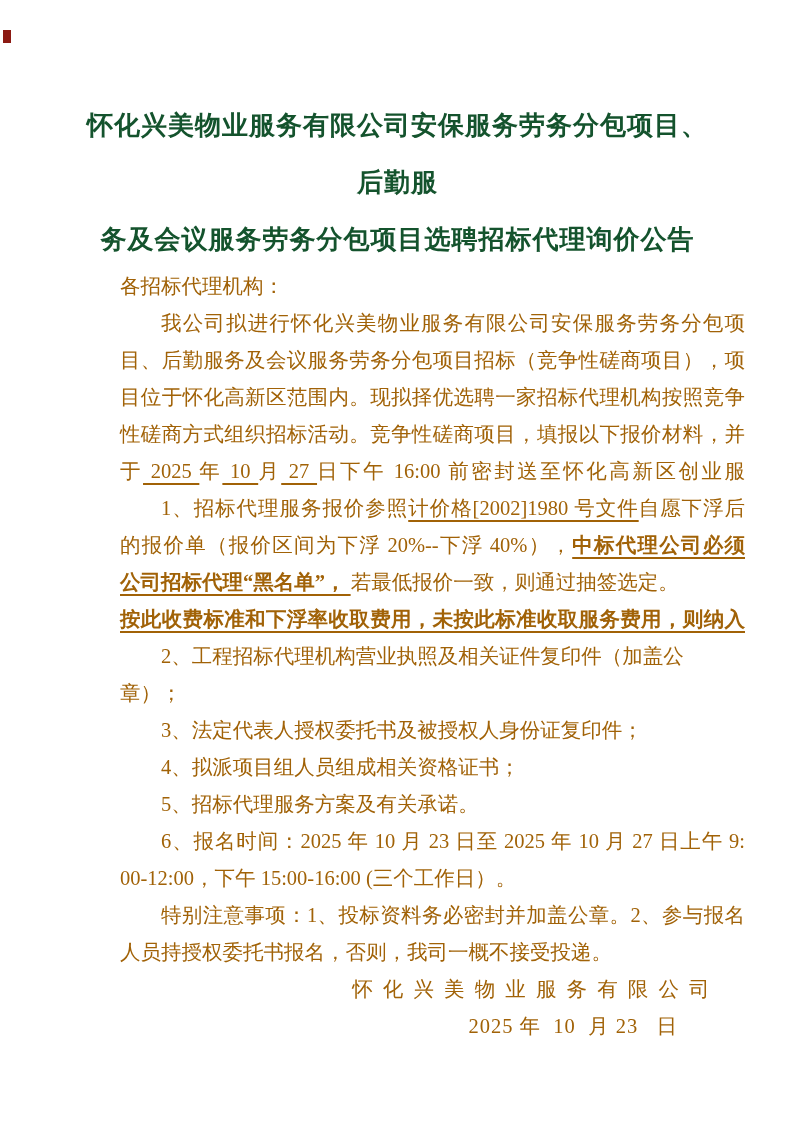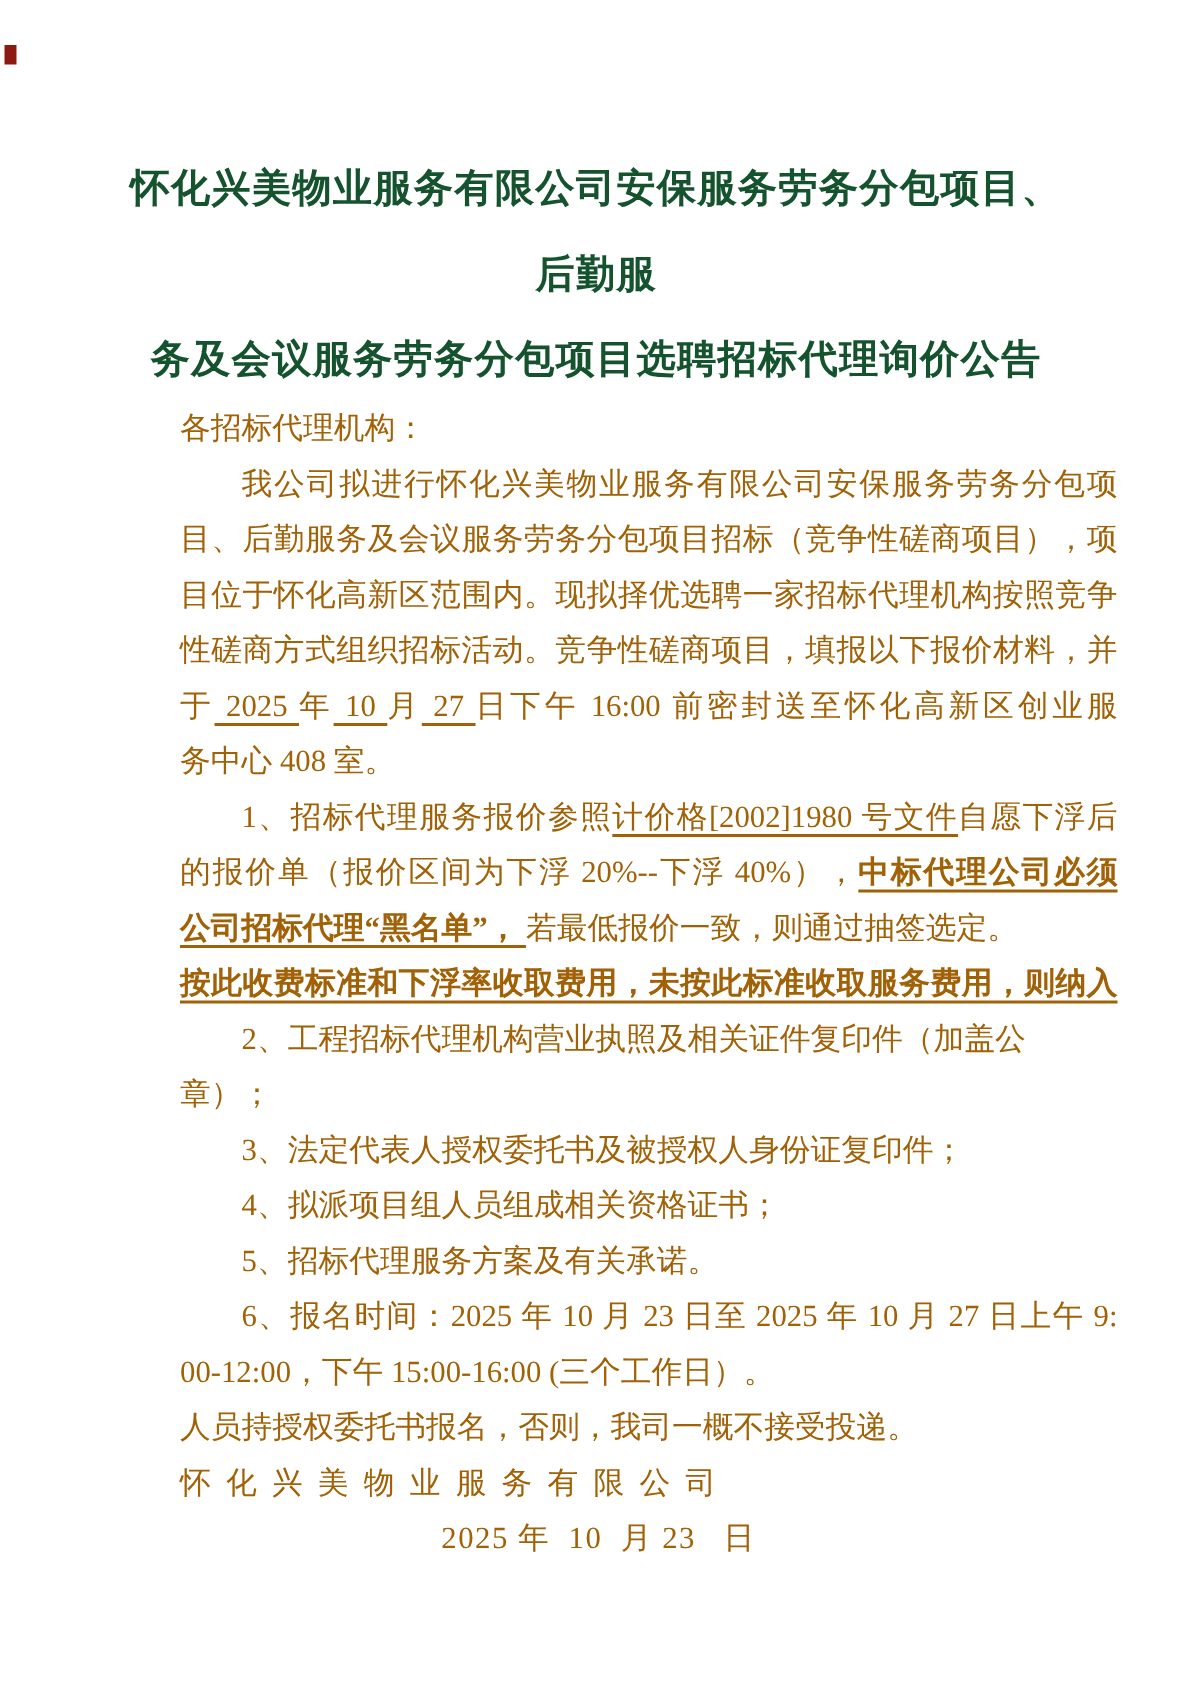--- a/index.html
+++ b/index.html
@@ -55,25 +55,26 @@
   .b { font-weight: 700; }
   .u {
     text-decoration: underline;
     text-underline-offset: 5px;
     text-decoration-thickness: 1.5px;
   }
   .salutation {
     white-space: pre-wrap;
   }
   .signature-line {
+    text-align: right;
     padding-right: 33px;
     letter-spacing: 2.5px;
   }
   .date-line {
-    text-align: center;
+    text-align: right;
     padding-right: 67px;
     letter-spacing: 1px;
   }
 </style>
 </head>
 <body>
 
 <div class="page">
   <div class="red-marker"></div>
 
@@ -83,29 +84,29 @@
   </div>
 
   <div class="body-block">
     <div class="line salutation">各招标代理机构：</div>
     <div>
         <div class="line indent fill"><span>我公司拟进行怀化兴美物业服务有限公司安保服务劳务分包项</span></div>
         <div class="line fill"><span>目、后勤服务及会议服务劳务分包项目招标（竞争性磋商项目），项</span></div>
         <div class="line fill"><span>目位于怀化高新区范围内。现拟择优选聘一家招标代理机构按照竞争</span></div>
         <div class="line fill"><span>性磋商方式组织招标活动。竞争性磋商项目，填报以下报价材料，并</span></div>
         <div class="line fill"><span>于</span><span class="u"> 2025 </span><span>年</span><span class="u"> 10 </span><span>月</span><span class="u"> 27 </span><span>日下午 16:00 前密封送至怀化高新区创业服</span></div>
-        <div class="line"><span>务中心 408 室。</span></div>
         <div class="line indent fill"><span>1、招标代理服务报价参照</span><span class="u">计价格[2002]1980 号文件</span><span>自愿下浮后</span></div>
         <div class="line fill"><span>的报价单（报价区间为下浮 20%--下浮 40%），</span><span class="b u">中标代理公司必须</span></div>
         <div class="line"><span class="b u">公司招标代理“黑名单”， </span><span>若最低报价一致，则通过抽签选定。</span></div>
         <div class="line fill"><span class="b u">按此收费标准和下浮率收取费用，未按此标准收取服务费用，则纳入</span></div>
         <div class="line indent"><span>2、工程招标代理机构营业执照及相关证件复印件（加盖公章）；</span></div>
         <div class="line indent"><span>3、法定代表人授权委托书及被授权人身份证复印件；</span></div>
         <div class="line indent"><span>4、拟派项目组人员组成相关资格证书；</span></div>
         <div class="line indent"><span>5、招标代理服务方案及有关承诺。</span></div>
         <div class="line indent fill"><span>6、报名时间：2025 年 10 月 23 日至 2025 年 10 月 27 日上午 9:</span></div>
         <div class="line"><span>00-12:00，下午 15:00-16:00 (三个工作日）。</span></div>
+        <div class="line indent fill"><span>特别注意事项：1、投标资料务必密封并加盖公章。2、参与报名</span></div>
         <div class="line"><span>人员持授权委托书报名，否则，我司一概不接受投递。</span></div>
       </div>
     <div class="line signature-line">怀 化 兴 美 物 业 服 务 有 限 公 司</div>
     <div class="line date-line">2025 年  10  月 23   日</div>
   </div>
 </div>
 
 </body></html>

